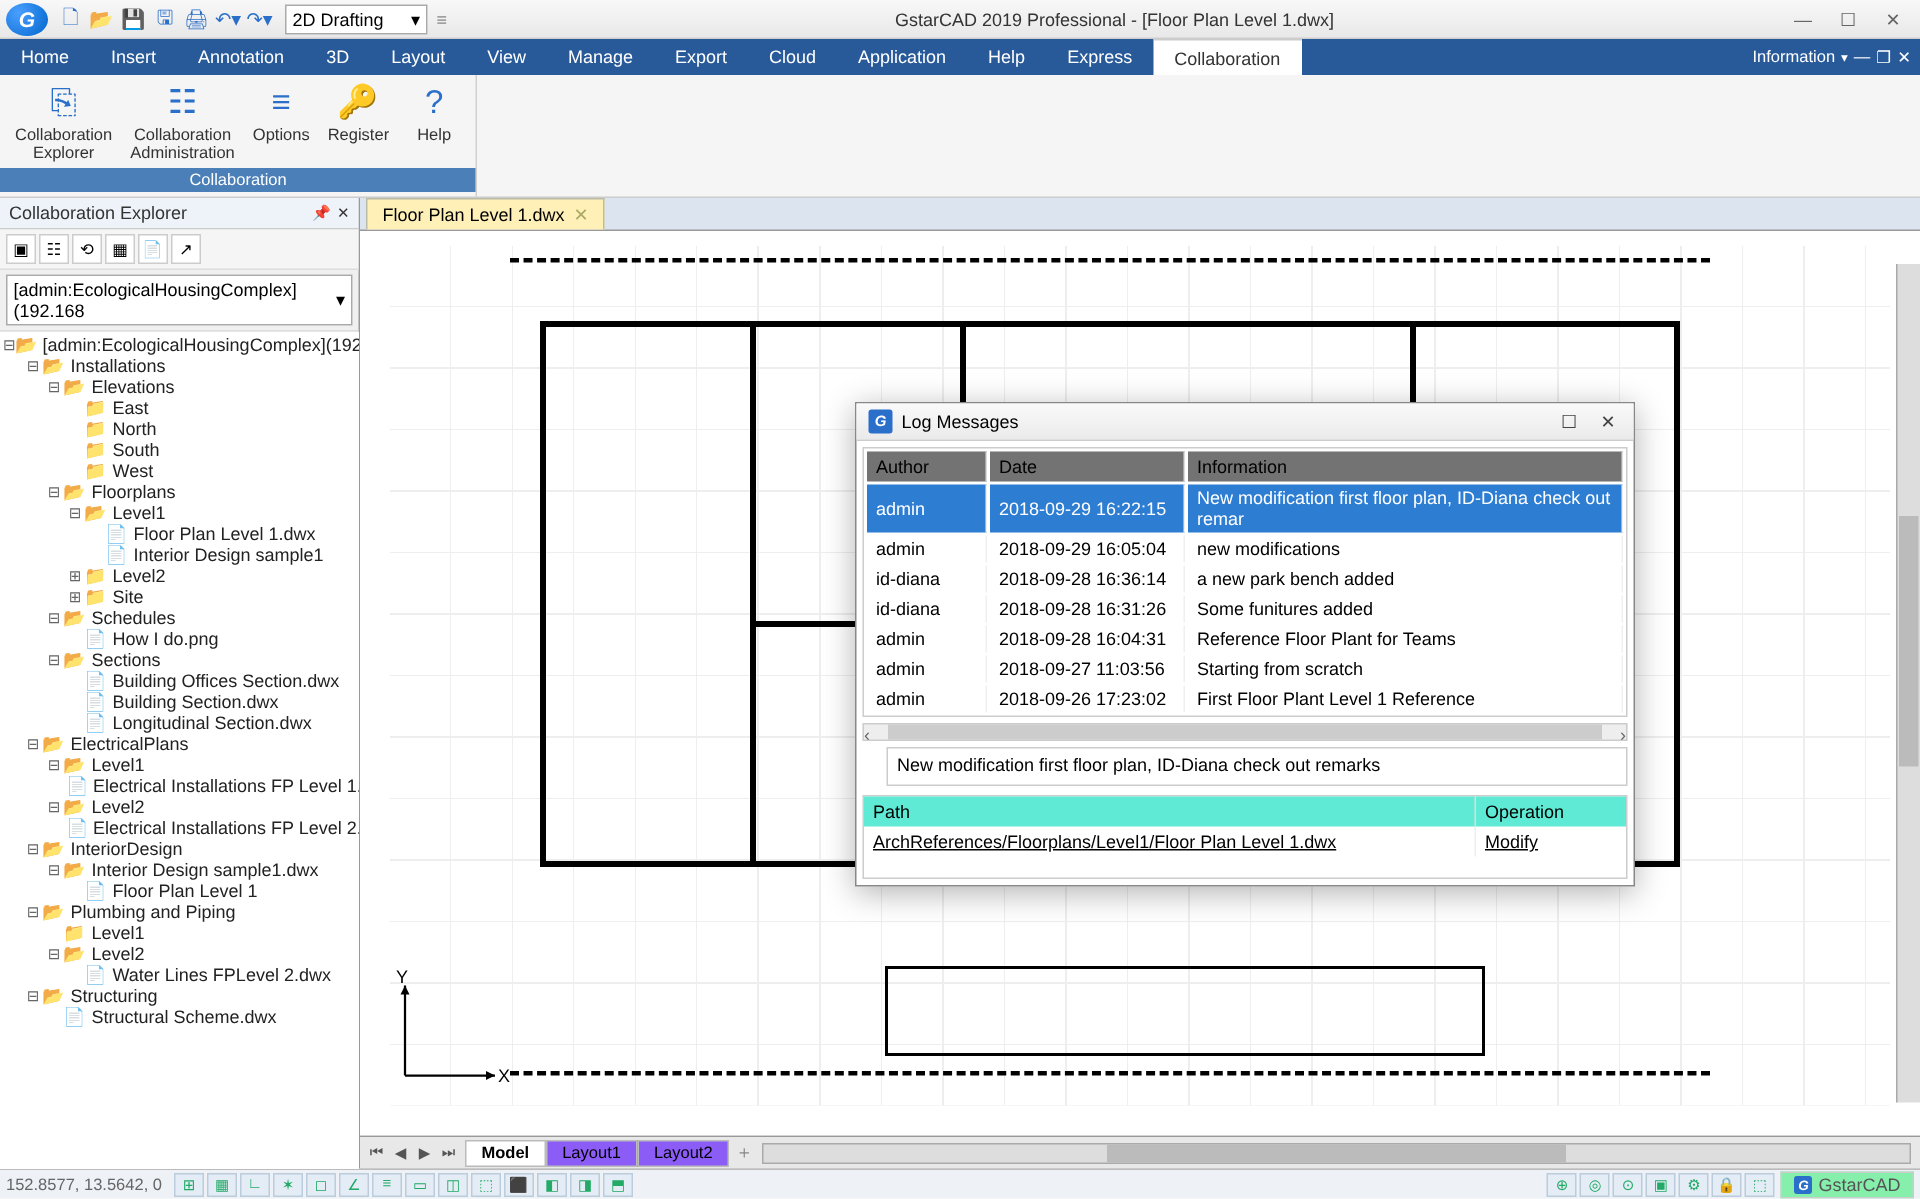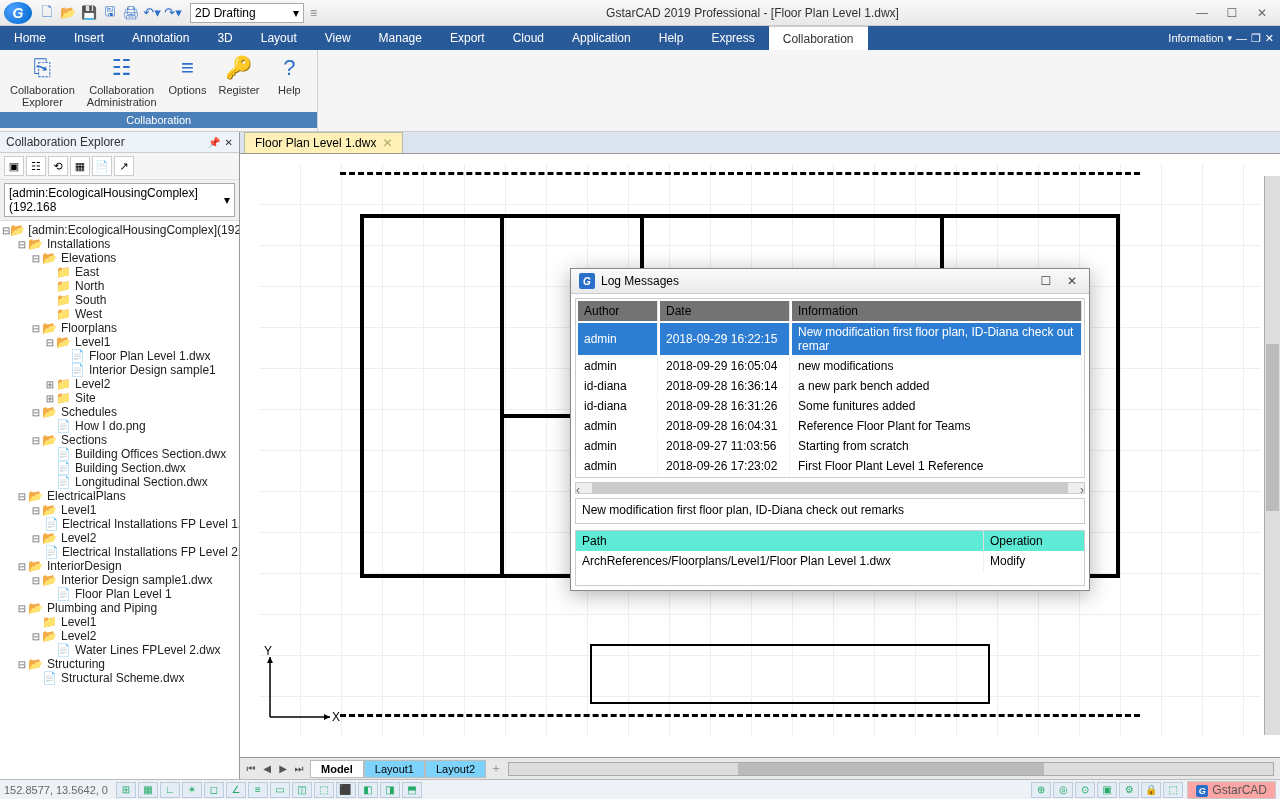--- a/index.html
+++ b/index.html
@@ -3,21 +3,21 @@
 <meta charset="utf-8">
 <style>
 * { margin: 0; padding: 0; box-sizing: border-box; font-family: "Segoe UI", Tahoma, sans-serif; font-size: 12px; }
 body { background: #f0f0f0; width: 1280px; height: 799px; overflow: hidden; position: relative; }
 
 
 .titlebar { height: 26px; background: linear-gradient(#f8f8f8,#e8e8e8); display: flex; align-items: center; padding: 0 4px; border-bottom: 1px solid #ccc; }
 .app-logo { width: 28px; height: 22px; background: radial-gradient(circle at 30% 30%, #4a9fff, #0066cc); border-radius: 50%; margin-right: 6px; display:flex;align-items:center;justify-content:center;color:#fff;font-weight:bold;font-style:italic;font-size:14px; }
 .qat { display: flex; gap: 3px; align-items: center; }
 .qat-btn { width: 18px; height: 18px; display:flex;align-items:center;justify-content:center; color:#2a6fc9; cursor:pointer; font-size:13px; }
-.workspace-sel { margin-left: 8px; border:1px solid #aaa; background:#fff; padding:1px 4px; height:20px; width:114px; display:flex;align-items:center;justify-content:space-between; }
+.workspace-sel { margin-left: 8px; border:1px solid #aaa; background:#fff; padding:1px 4px; height:20px; width:95px; display:flex;align-items:center;justify-content:space-between; }
 .title-text { flex:1; text-align:center; color:#333; }
 .win-controls { display:flex; gap:2px; }
 .win-btn { width: 28px; height:20px; display:flex;align-items:center;justify-content:center; color:#666; cursor:pointer; }
 
 
 .menubar { height: 24px; background:#285a99; display:flex; align-items:stretch; color:#fff; }
 .menu-item { padding: 4px 14px; display:flex;align-items:center; cursor:pointer; font-size:12px; }
 .menu-item.active { background:#fff; color:#333; border-top:1px solid #ccc; }
 .menu-right { margin-left:auto; display:flex; gap:4px; align-items:center; padding-right:6px; }
 .menu-right span { font-size:11px; cursor:pointer; }
@@ -62,55 +62,55 @@
 }
 .fp-wall-h { position:absolute; height:4px; background:#000; }
 .fp-wall-v { position:absolute; width:4px; background:#000; }
 .fp-dash { position:absolute; border-top:3px dashed #000; }
 .ucs { position:absolute; left:20px; bottom:30px; width:80px; height:80px; }
 .ucs svg { overflow:visible; }
 
 .layout-tabs { height:22px; background:#e8e8e8; display:flex; align-items:center; border-top:1px solid #999; }
 .ltab-nav { display:flex; padding:0 4px; gap:2px; }
 .ltab-nav span { width:14px; text-align:center; color:#555; cursor:pointer; font-size:10px; }
-.ltab { padding:2px 10px; border:1px solid #bbb; background:#7dd3fc; font-size:11px; cursor:pointer; }
+.ltab { padding:2px 10px; border:1px solid #bbb; background:#8b5cf6; font-size:11px; cursor:pointer; }
 .ltab.active { background:#fff; font-weight:bold; }
 .hscroll { flex:1; margin:0 6px; height:14px; background:#ddd; border:1px solid #aaa; position:relative; }
 .hscroll-thumb { position:absolute; left:30%; width:40%; top:0; bottom:0; background:#bbb; }
 
 
 .dialog { position:absolute; left:570px; top:268px; width:520px; background:#fff; border:1px solid #888; box-shadow:0 4px 20px rgba(0,0,0,.3); z-index:50; }
 .dlg-title { background:linear-gradient(#fafafa,#eaeaea); border-bottom:1px solid #ccc; padding:4px 8px; display:flex; align-items:center; }
 .dlg-title .g { width:16px;height:16px;background:#2a6fc9;color:#fff;border-radius:2px;display:flex;align-items:center;justify-content:center;font-weight:bold;font-size:10px;margin-right:6px;font-style:italic; }
 .dlg-title-txt { flex:1; font-size:12px; }
 .dlg-ctrls { display:flex; gap:8px; }
 .dlg-ctrls span { cursor:pointer; font-size:12px; color:#444; width:18px; text-align:center; }
 .dlg-body { padding:4px; }
 .log-table { width:100%; border:1px solid #ccc; }
 .log-table th { background:#737373; text-align:left; padding:3px 6px; font-weight:normal; border-right:1px solid #ddd; font-size:12px; }
 .log-table td { padding:2px 6px; font-size:12px; border-right:1px solid #f0f0f0; }
 .log-table tr.sel td { background:#2d7dd2; color:#fff; }
 .log-scroll { margin-top:4px; height:12px; background:#eee; border:1px solid #ccc; display:flex; justify-content:space-between; font-size:10px; color:#666; }
 .log-scroll-thumb { flex:1; margin:0 12px; background:#ccc; width:60%; }
-.log-detail { margin-top:4px; border:1px solid #ccc; padding:4px 6px; min-height:26px; font-size:12px; }
+.log-detail { margin-top:4px; border:1px solid #ccc; padding:4px 6px; min-height:26px; font-size:12px;margin-left:16px; }
 .log-path { margin-top:6px; border:1px solid #ccc; }
 .log-path-h { display:flex; background:#5eead4; }
 .log-path-h div { padding:3px 6px; font-size:12px; }
 .log-path-h .lp-path { flex:1; border-right:1px solid #ddd; }
-.log-path-r { display:flex; }
+.log-path-r { display:flex;text-decoration:underline; }
 .log-path-r div { padding:3px 6px; font-size:12px; }
 .log-path-r .lp-path { flex:1; border-right:1px solid #eee; }
 
 
 .statusbar { height:20px; background:#eef2f6; border-top:1px solid #bbb; display:flex; align-items:center; padding:0 4px; gap:8px; }
 .status-coords { color:#666; font-size:11px; }
 .status-icons { display:flex; gap:2px; }
 .sicon { width:20px; height:16px; border:1px solid #bcd; background:#e4edf5; display:flex;align-items:center;justify-content:center; color:#2a6; cursor:pointer; font-size:10px; }
 .status-right { margin-left:auto; display:flex; gap:4px; align-items:center; }
-.gstarcad-badge { background:#fca5a5; border:1px solid #ccc; padding:1px 8px; font-size:11px; color:#555; display:flex;align-items:flex-end;gap:4px; }
+.gstarcad-badge { background:#86efac; border:1px solid #ccc; padding:1px 8px; font-size:11px; color:#555; display:flex;align-items:center;gap:4px; }
 .gstarcad-badge::before { content:"G"; background:#2a6fc9;color:#fff;border-radius:2px;width:12px;height:12px;display:flex;align-items:center;justify-content:center;font-size:9px;font-weight:bold;font-style:italic; }
 
 .vscroll { position:absolute; right:0; top:22px; bottom:22px; width:16px; background:#ddd; border-left:1px solid #aaa; }
 .vscroll-thumb { position:absolute; top:30%; height:30%; left:1px; right:1px; background:#bbb; }
 </style>
 </head>
 <body>
 
 <div class="titlebar">
   <div class="app-logo">G</div>

